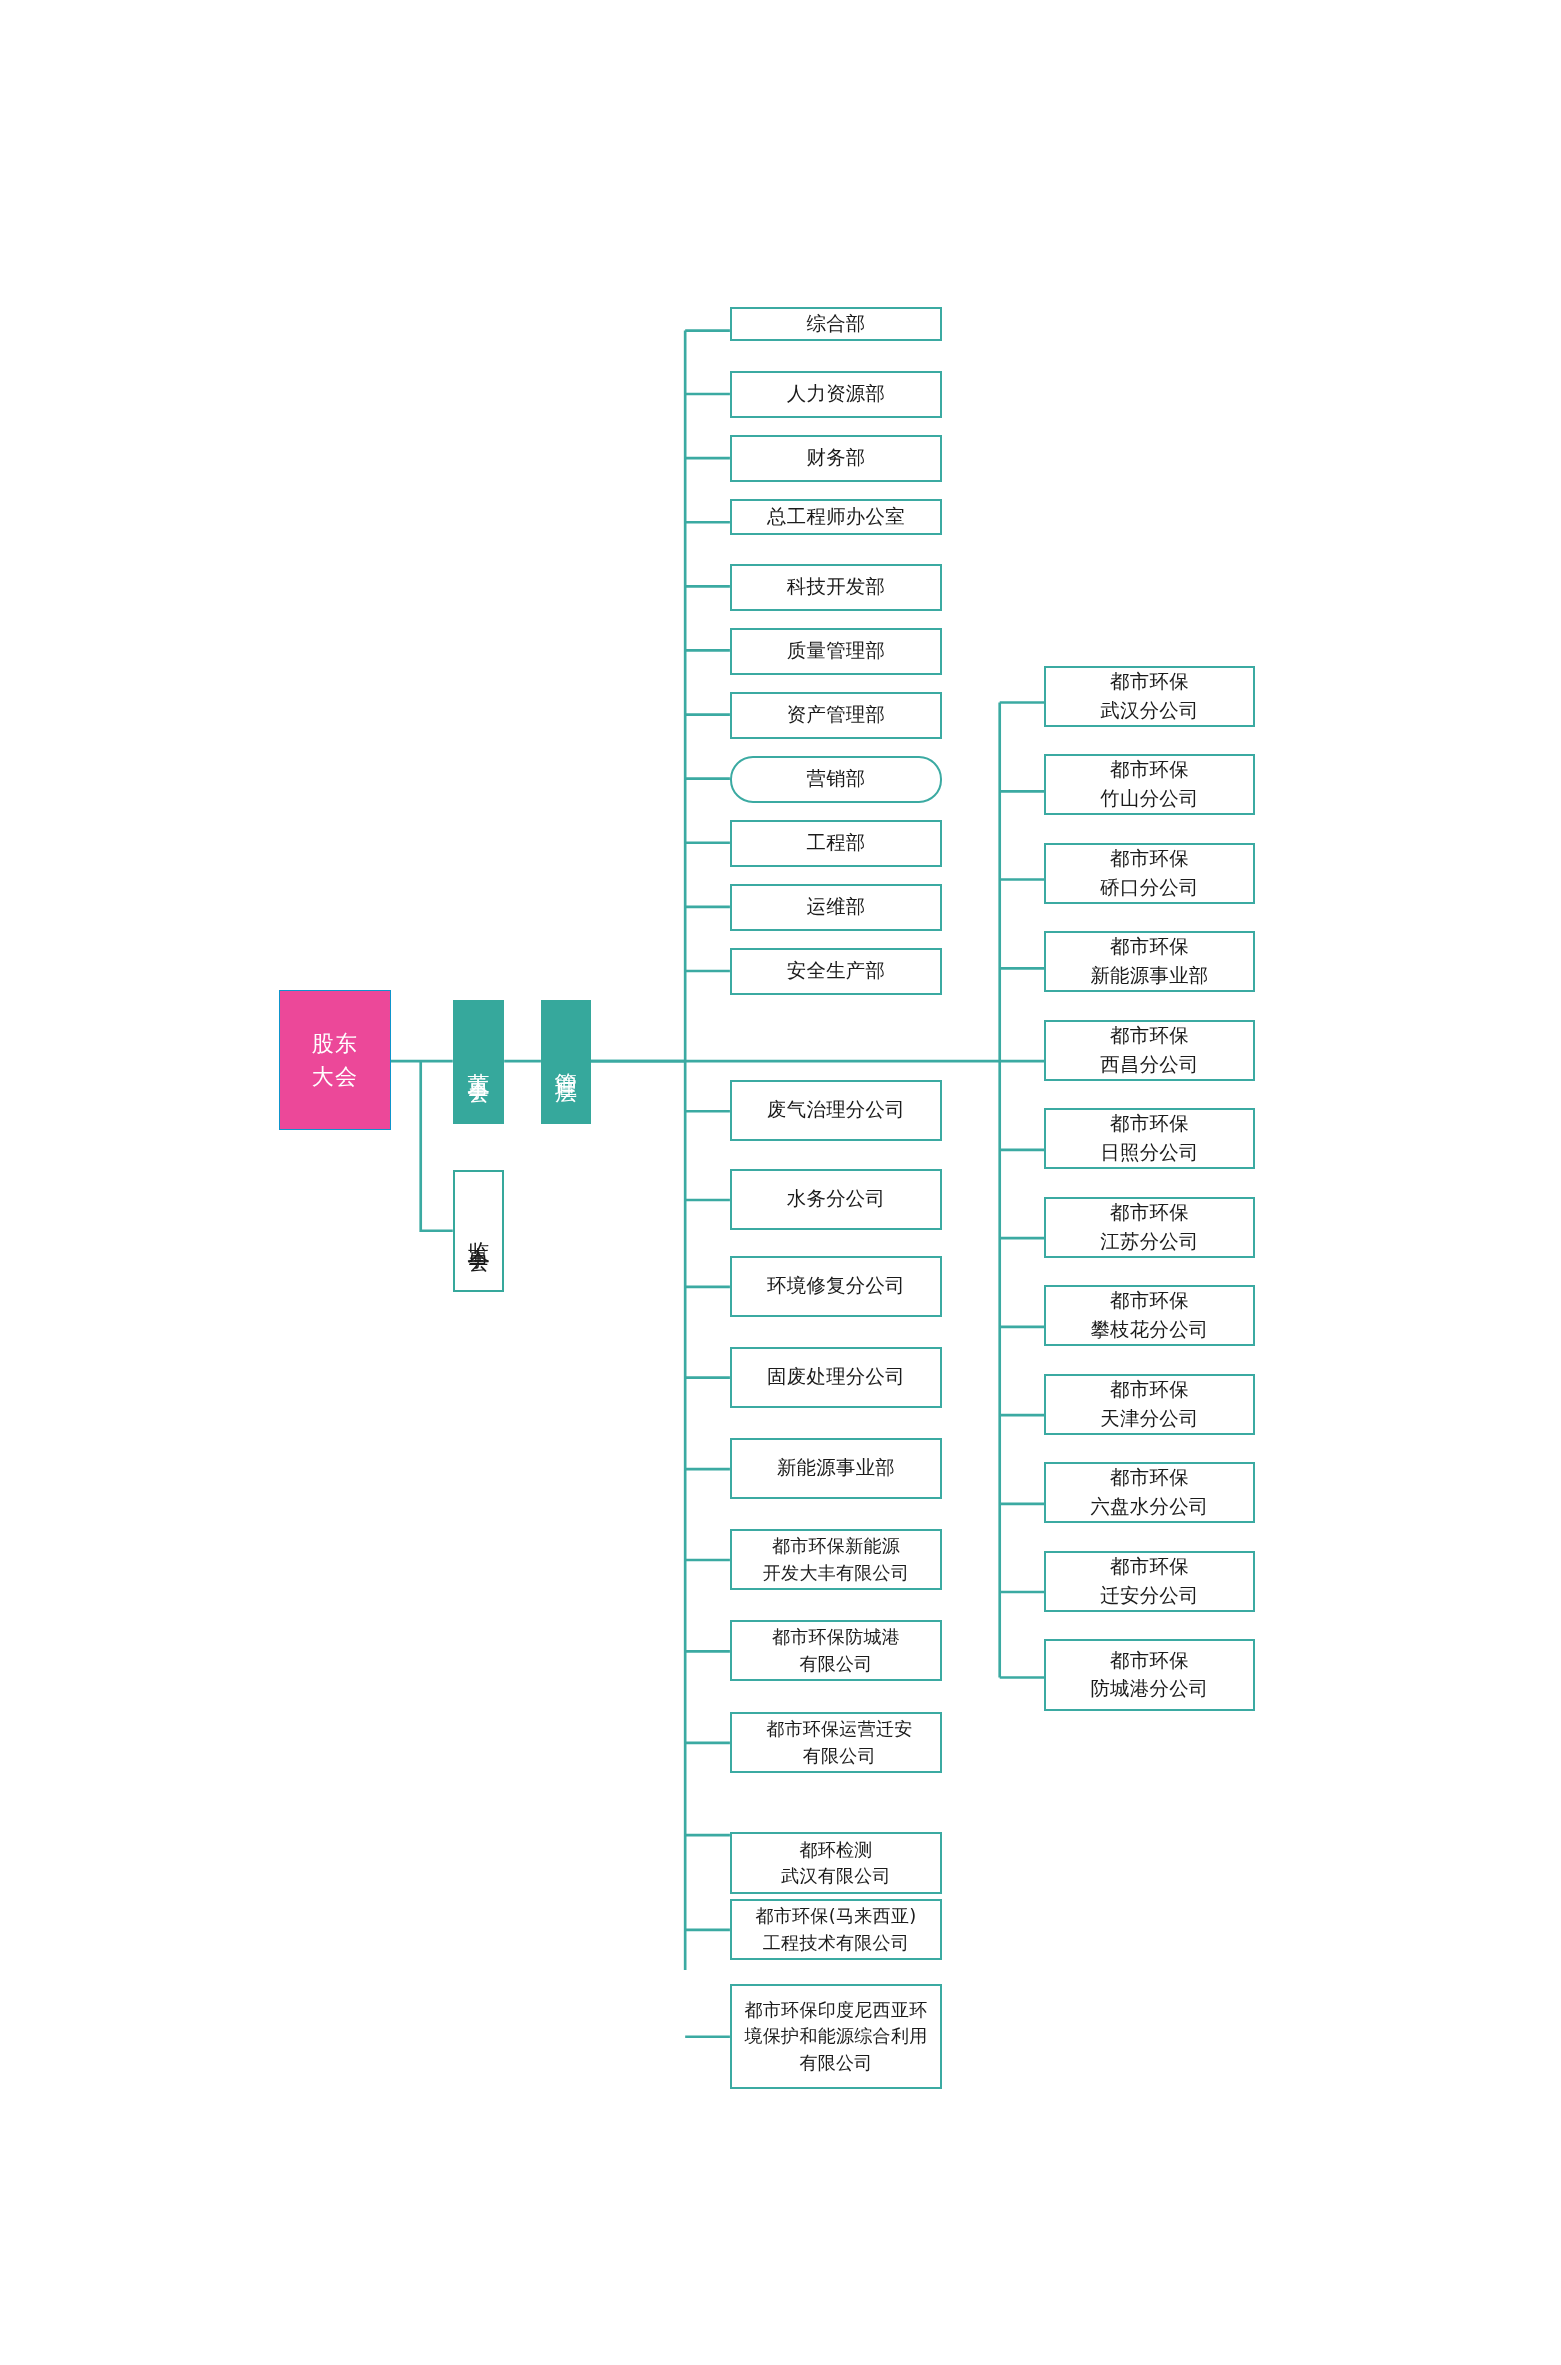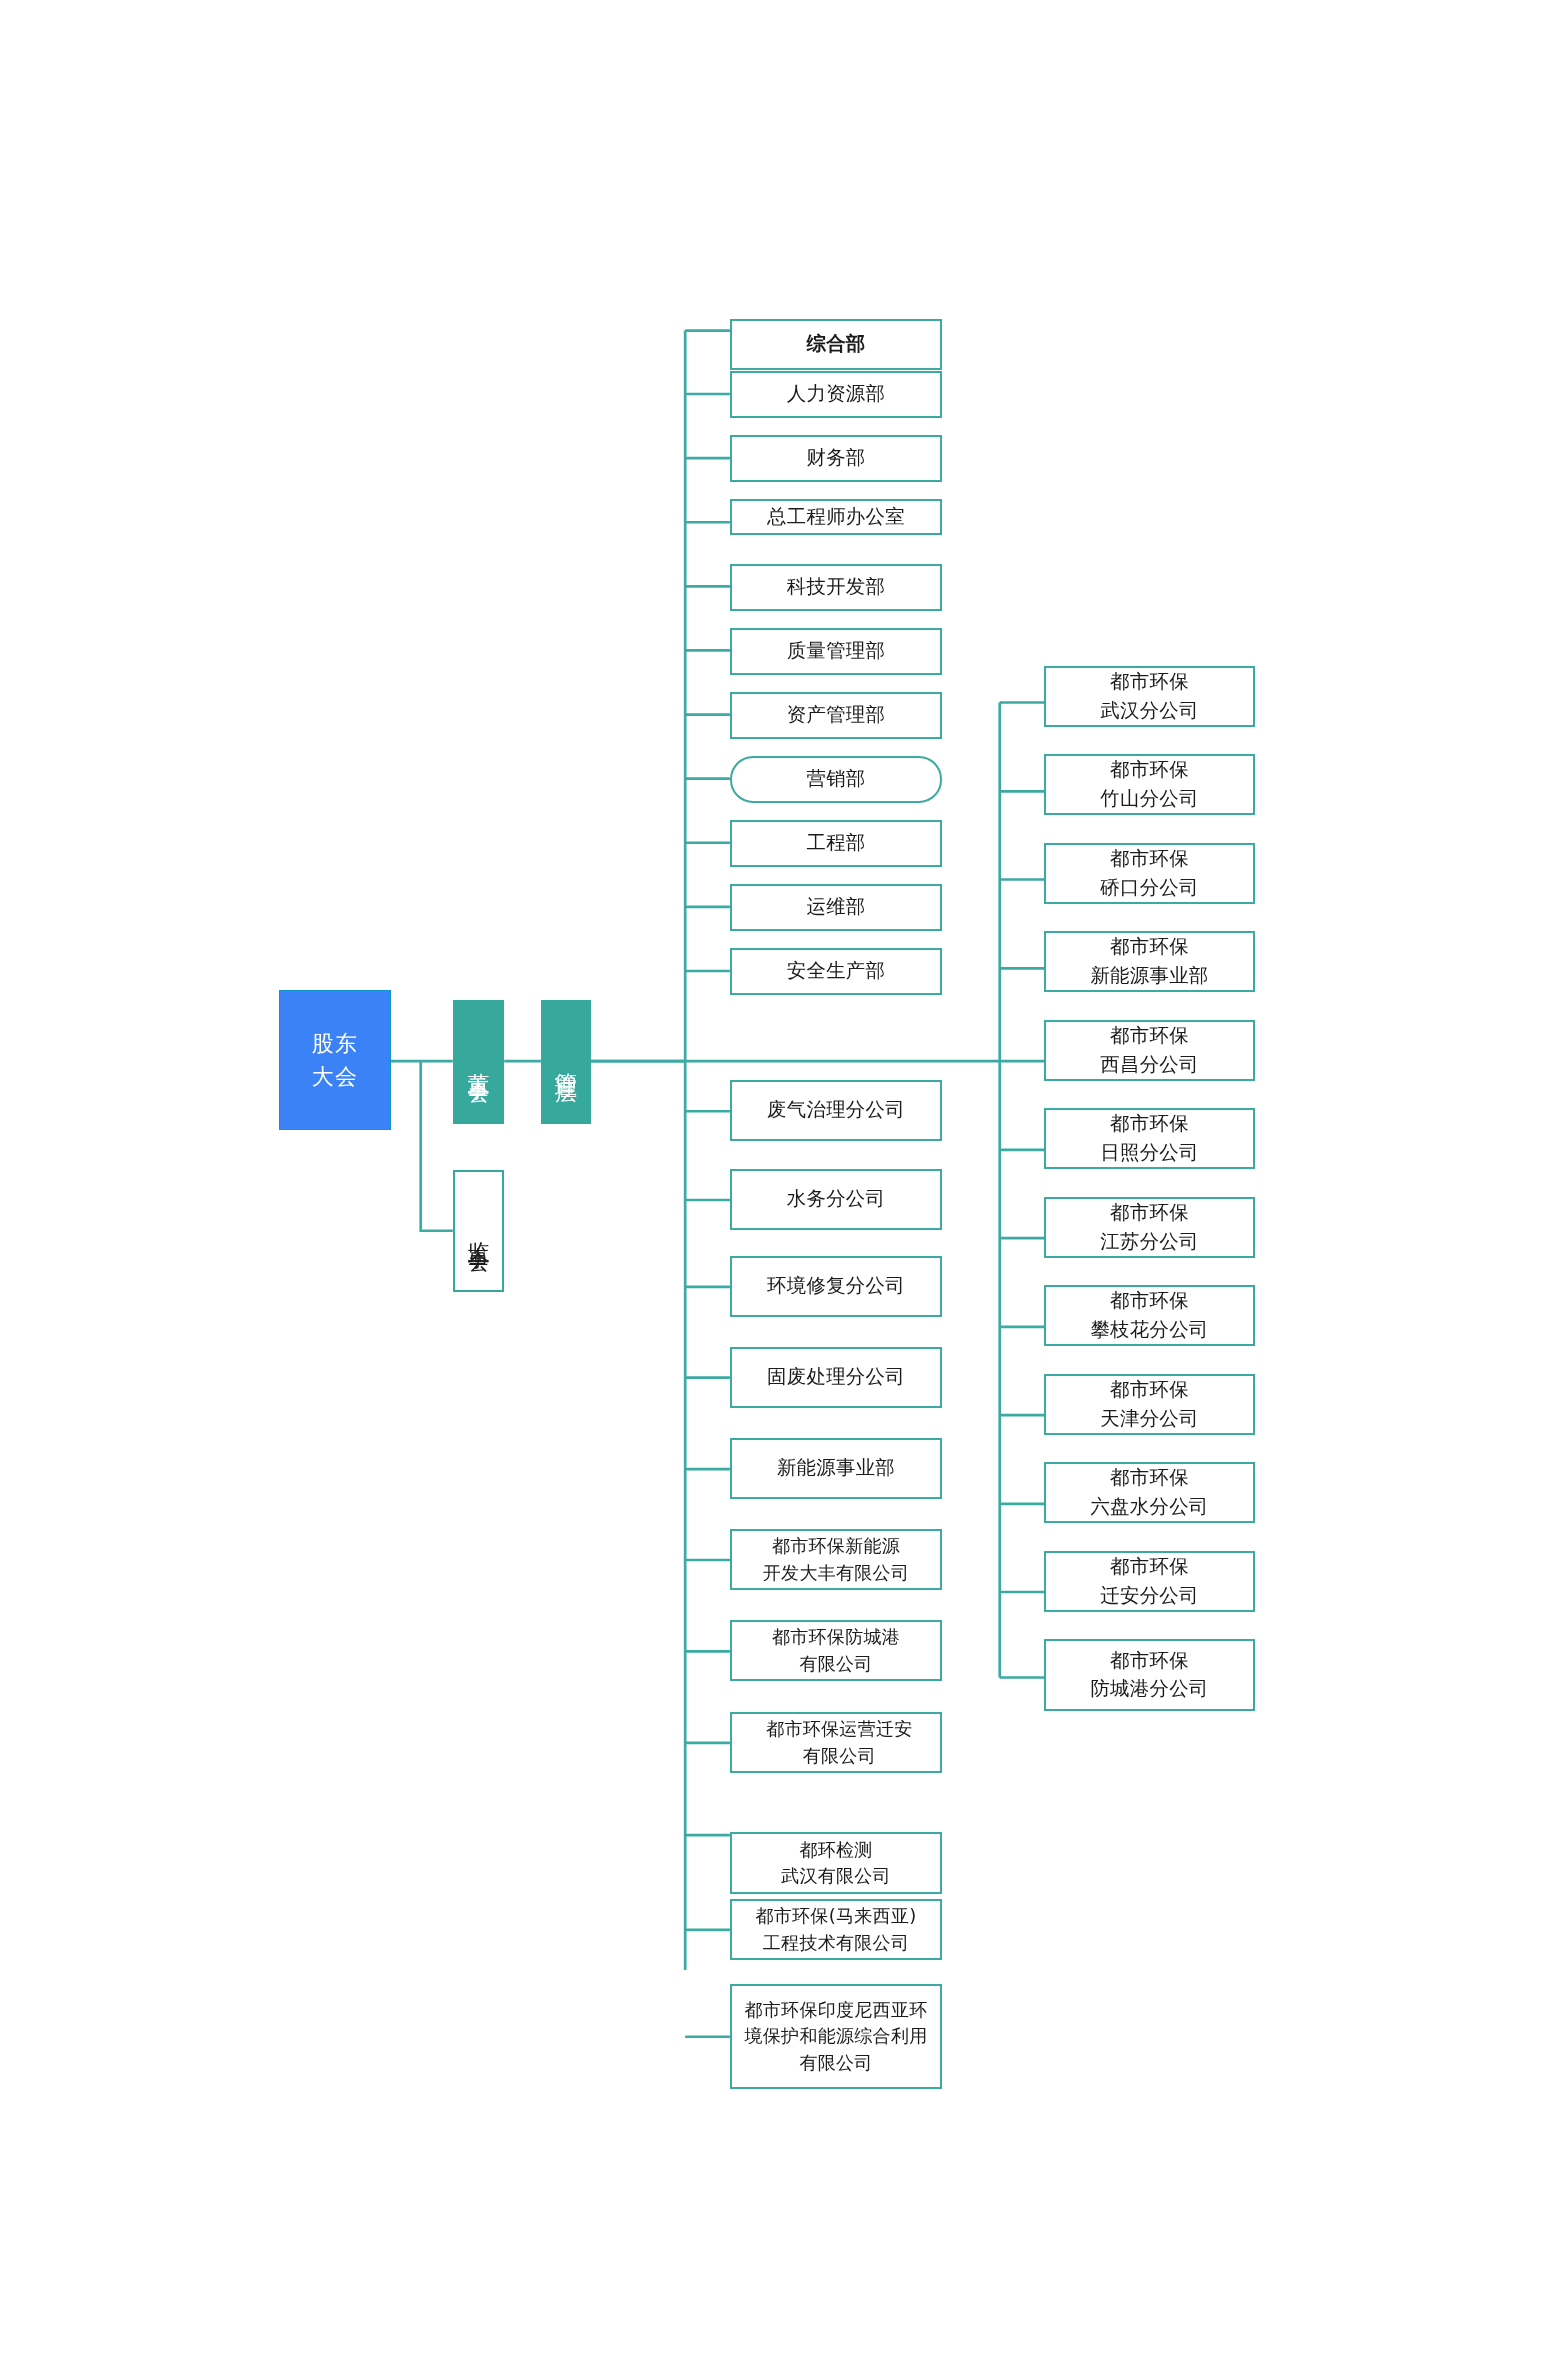--- a/index.html
+++ b/index.html
@@ -2,21 +2,21 @@
 <html style="font-size:10.7px"><head>
 <meta charset="utf-8">
 <title>组织架构图</title>
 <style>
   html,body{margin:0;padding:0;background:#ffffff;}
   body{font-family:"DejaVu Sans","Liberation Sans",sans-serif;}
   #canvas{position:relative;width:1562px;height:2366px;background:#ffffff;overflow:hidden;}
   svg.wires{position:absolute;left:0;top:0;width:1562px;height:2366px;pointer-events:none;}
   .node{position:absolute;box-sizing:border-box;display:flex;align-items:center;justify-content:center;text-align:center;}
   
-  .root-blue{background:#3b82f6;border:1.3px solid #0E95CC;color:#ffffff;text-align:right;}
+  .root-blue{background:#ec4899;border:1.3px solid #0E95CC;color:#ffffff;text-align:right;}
   .root-teal{background:#36A89C;border:1.3px solid #36A89C;color:#ffffff;}
   .root-open{background:#ffffff;border:2px solid #36A89C;color:#1a1a1a;}
   
   .vtext{writing-mode:vertical-rl;text-orientation:upright;letter-spacing:4.7px;line-height:1.0;font-size:22px;}
   .twoline{font-size:22px;line-height:1.5;letter-spacing:1.3px;}
   
   .box{background:#ffffff;border:2px solid #3BAAA2;color:#1b1b1b;font-size:19.4px;line-height:1.45;letter-spacing:0.3px;padding:2.7px 5.3px;}
   .box.sm{font-size:18px;}
 </style>
 </head>
@@ -92,21 +92,21 @@
   </div>
 
   <div class="node root-teal" style="left:541px;top:1000px;width:50px;height:124px;">
     <span class="vtext">管理层</span>
   </div>
 
   <div class="node root-open" style="left:453px;top:1170px;width:51px;height:122px;">
     <span class="vtext">监事会</span>
   </div>
 
-  <div class="node box" style="left:730px;top:319px;width:212px;height:51px;font-weight:bold;">
+  <div class="node box" style="left:730px;top:307px;width:212px;height:34px;">
       <span>综合部</span>
     </div>
   <div class="node box" style="left:730px;top:371px;width:212px;height:47px;">
       <span>人力资源部</span>
     </div>
   <div class="node box" style="left:730px;top:435px;width:212px;height:47px;">
       <span>财务部</span>
     </div>
   <div class="node box" style="left:730px;top:499px;width:212px;height:36px;">
       <span>总工程师办公室</span>

